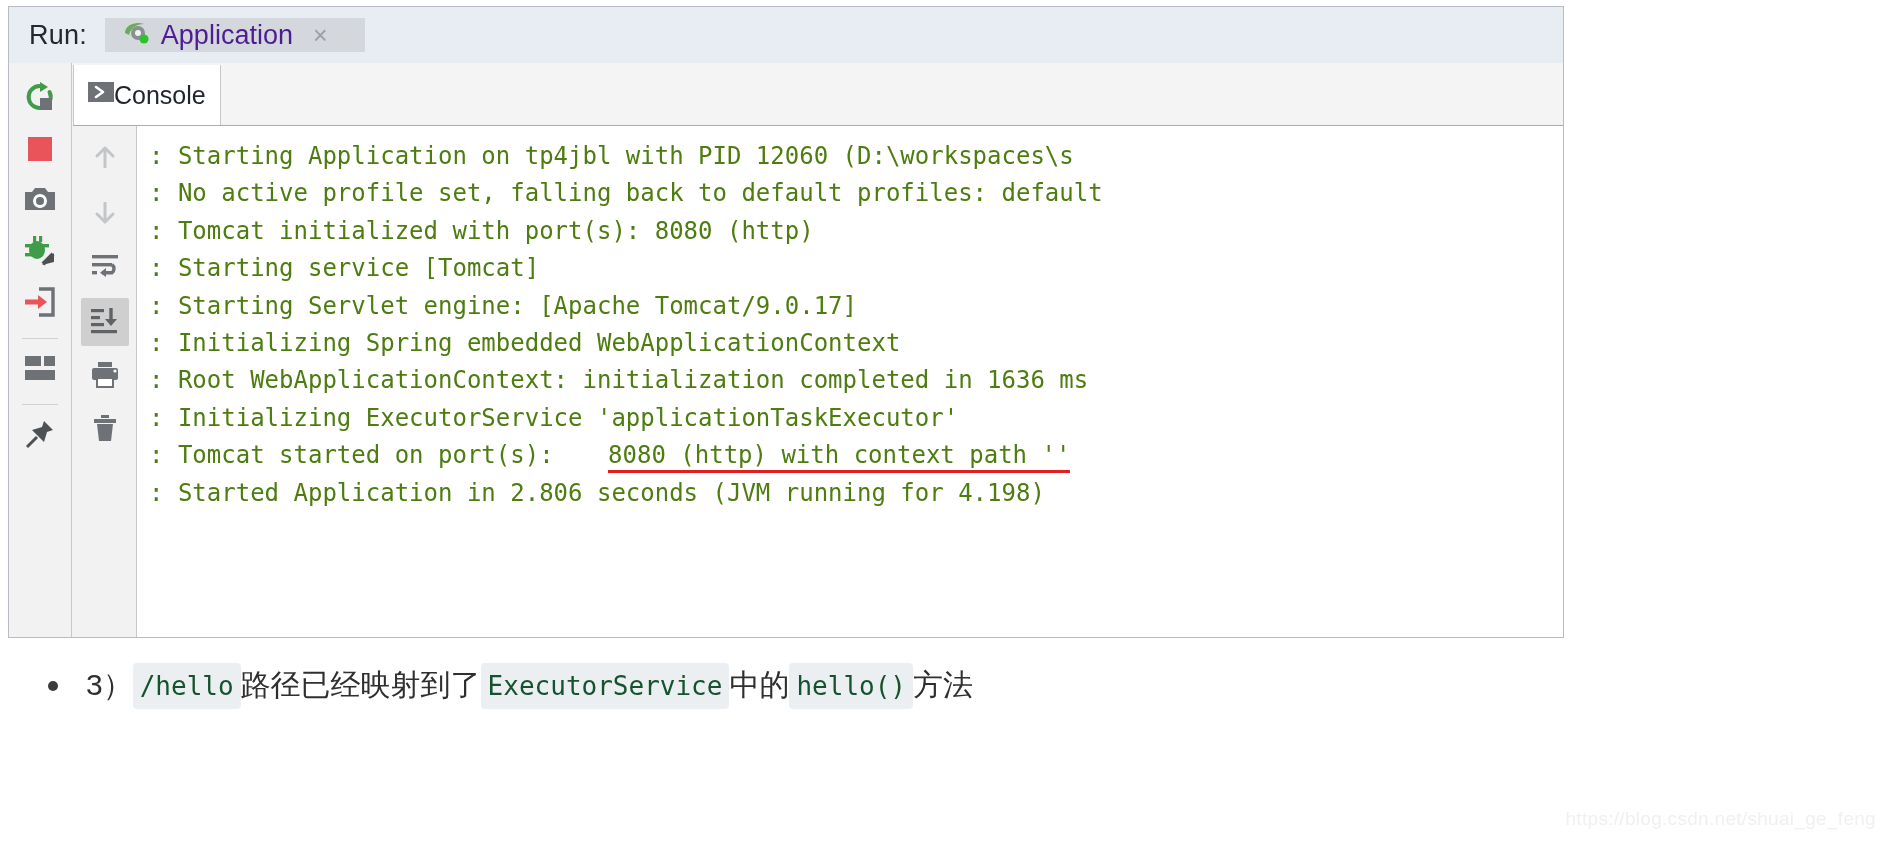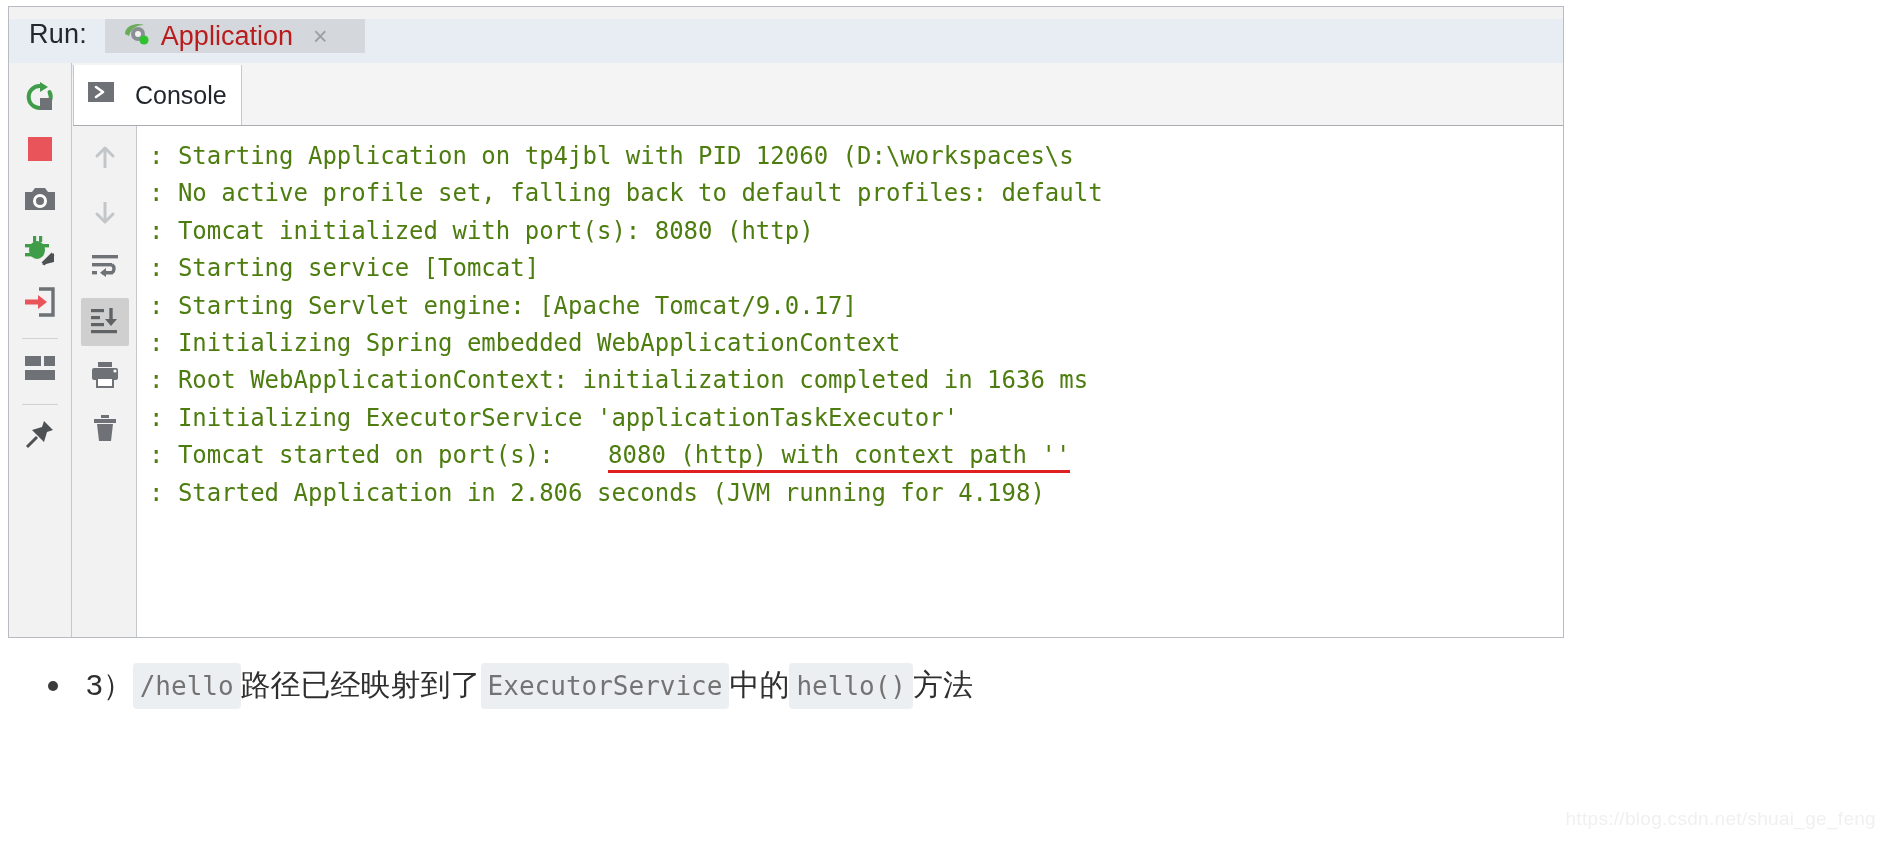--- a/index.html
+++ b/index.html
@@ -23,47 +23,47 @@
     width: 1556px;
     height: 632px;
     border: 1px solid #b8bcc2;
     background: #f2f2f2;
     box-sizing: border-box;
   }
 
   
   .runbar {
     position: absolute;
-    left: 0; top: 12px;
+    left: 0; top: 0;
     width: 100%;
     height: 56px;
     background: #e8ecf3;
     display: flex;
-    align-items: flex-start;
+    align-items: center;
     box-sizing: border-box;
   }
   .run-label {
     display: flex;
     align-items: center;
     padding: 0 18px 0 20px;
     font-size: 27px;
     color: #23282e;
     letter-spacing: .2px;
   }
   .run-tab {
     display: flex;
     align-items: center;
     gap: 10px;
     background: #d4d8dc;
     padding: 0 14px 0 16px;
     min-width: 230px;
   }
   .run-tab-title {
     font-size: 27px;
-    color: #b91c1c;
+    color: #4c1d95;
   }
   .run-tab-close {
     font-size: 25px;
     color: #9aa0a6;
     margin-left: 10px;
     line-height: 1;
   }
   .runbar-filler { flex: 1; background: #e8ecf3; }
 
   
@@ -104,21 +104,21 @@
     right: 0;
     height: 62px;
     background: #f4f4f4;
     box-sizing: border-box;
     display: flex;
     align-items: flex-end;
   }
   .tab {
     display: flex;
     align-items: center;
-    gap: 21px;
+    gap: 0;
     height: 60px;
     padding: 0 14px;
     font-size: 25px;
     color: #1f252b;
     box-sizing: border-box;
   }
   .tab.active {
     background: #ffffff;
     border-left: 1px solid #c6c9cc;
     border-right: 1px solid #c6c9cc;
@@ -210,21 +210,21 @@
     height: 10px;
     border-radius: 50%;
     background: #3b3b3b;
   }
   code.inline {
     font-family: "DejaVu Sans Mono", "Liberation Mono", monospace;
     font-size: 26px;
     background: #eceff1;
     border-radius: 4px;
     padding: 8px 7px;
-    color: #737373;
+    color: #14532d;
     text-align: center;
   }
 
   
   #watermark {
     position: absolute;
     right: 8px;
     bottom: 12px;
     font-size: 19px;
     color: #f0f0f0;

